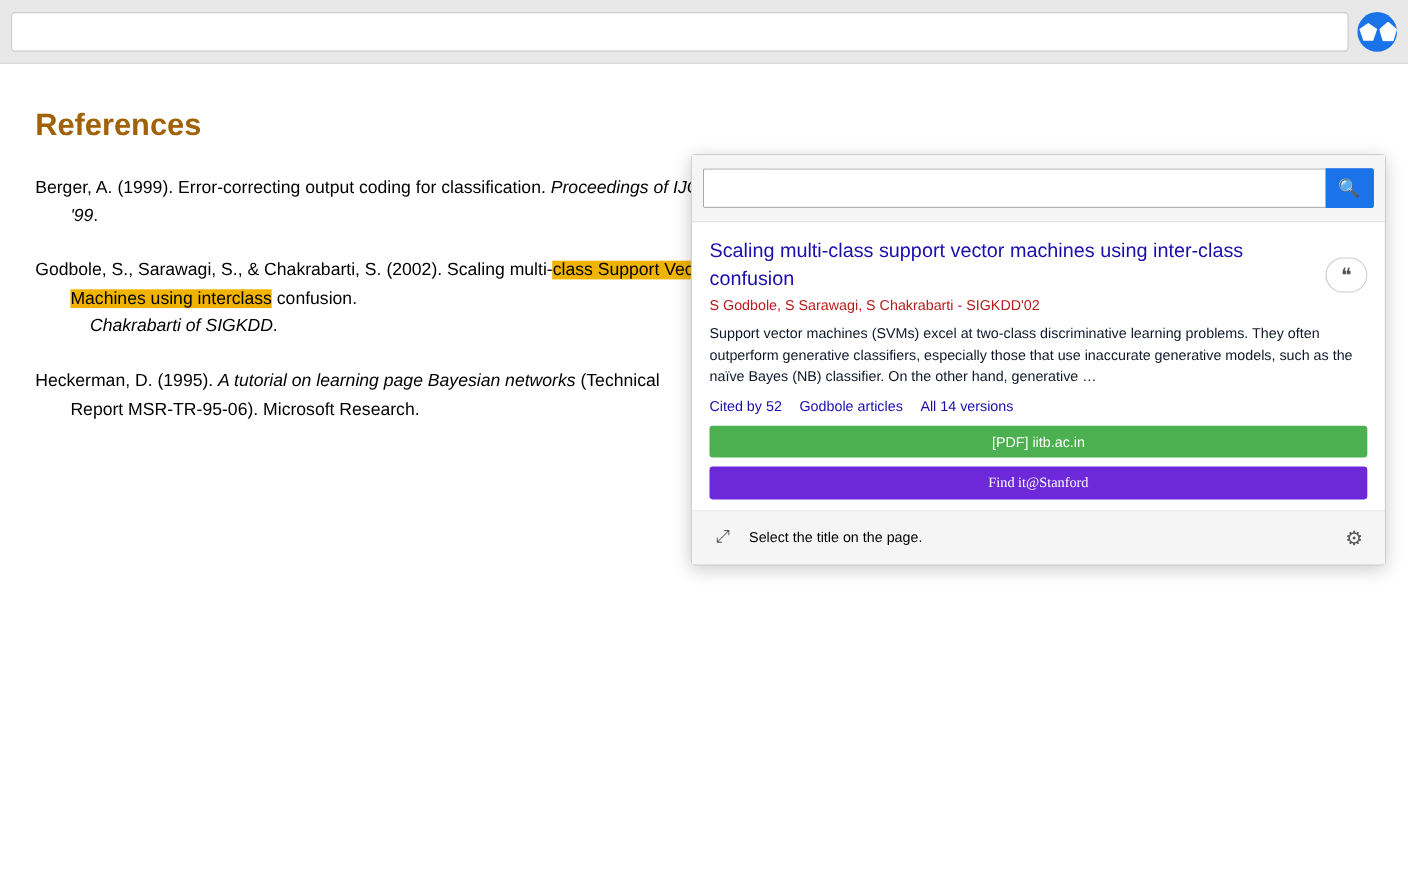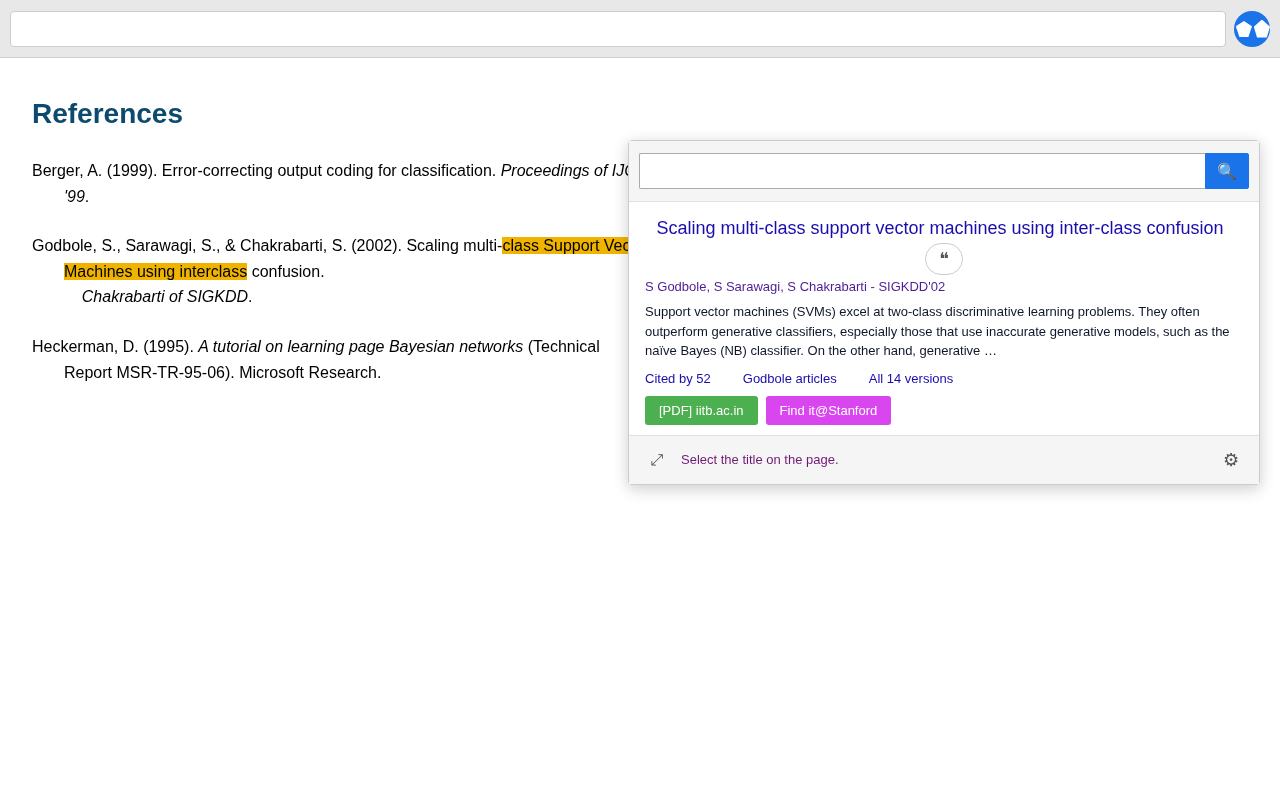--- a/index.html
+++ b/index.html
@@ -57,21 +57,21 @@
       background: white;
       padding: 40px 32px;
       width: 100%;
       height: calc(800px - 58px);
       position: relative;
     }
 
     .references-title {
       font-size: 28px;
       font-weight: bold;
-      color: #0c4a6e;
+      color: #a16207;
       margin-bottom: 28px;
     }
 
     .ref-list {
       line-height: 1.6;
       color: #000;
       font-size: 16px;
       max-width: 620px;
     }
     .ref-item {
@@ -131,24 +131,23 @@
       font-size: 16px;
     }
 
     
     .article-result {
       padding: 14px 16px 10px 16px;
       border-bottom: 1px solid #e0e0e0;
     }
     .article-title-row {
       display: flex;
-      align-items: center;
+      align-items: flex-end;
       justify-content: space-between;
       margin-bottom: 4px;
-      flex-direction: column;
     }
     .article-title {
       font-size: 18px;
       color: #1a0dab;
       font-weight: normal;
       line-height: 1.4;
       cursor: pointer;
       flex: 1;
       margin-right: 8px;
     }
@@ -162,61 +161,63 @@
       display: flex;
       align-items: center;
       justify-content: center;
       color: #555;
       font-size: 18px;
       flex-shrink: 0;
       margin-top: 2px;
     }
     .article-authors {
       font-size: 13px;
-      color: #4c1d95;
+      color: #b91c1c;
       margin-bottom: 8px;
     }
     .article-abstract {
       font-size: 13px;
       color: #0f172a;
       line-height: 1.5;
       margin-bottom: 10px;
     }
     .article-links {
       display: flex;
-      gap: 32px;
+      gap: 16px;
       margin-bottom: 10px;
     }
     .article-link {
       font-size: 13px;
       color: #1a0dab;
       cursor: pointer;
       text-decoration: none;
     }
     .article-buttons {
       display: flex;
       gap: 8px;
+      flex-direction: column;
     }
     .btn-pdf {
       background: #4caf50;
       color: white;
       border: none;
       padding: 7px 14px;
       border-radius: 3px;
       font-size: 13px;
       cursor: pointer;
     }
     .btn-find {
-      background: #d946ef;
+      background: #6d28d9;
       color: white;
       border: none;
       padding: 7px 14px;
       border-radius: 3px;
       font-size: 13px;
       cursor: pointer;
+      font-family: Liberation Serif, serif;
     }
 
     
     .popup-footer {
       display: flex;
       align-items: center;
       padding: 10px 14px;
       background: #f5f5f5;
       gap: 10px;
     }
@@ -228,21 +229,21 @@
       cursor: pointer;
       display: flex;
       align-items: center;
       justify-content: center;
       color: #555;
       font-size: 16px;
     }
     .footer-text {
       flex: 1;
       font-size: 13px;
-      color: #701a75;
+      color: #000000;
     }
     .gear-icon {
       width: 28px;
       height: 28px;
       border: none;
       background: none;
       cursor: pointer;
       display: flex;
       align-items: center;
       justify-content: center;

